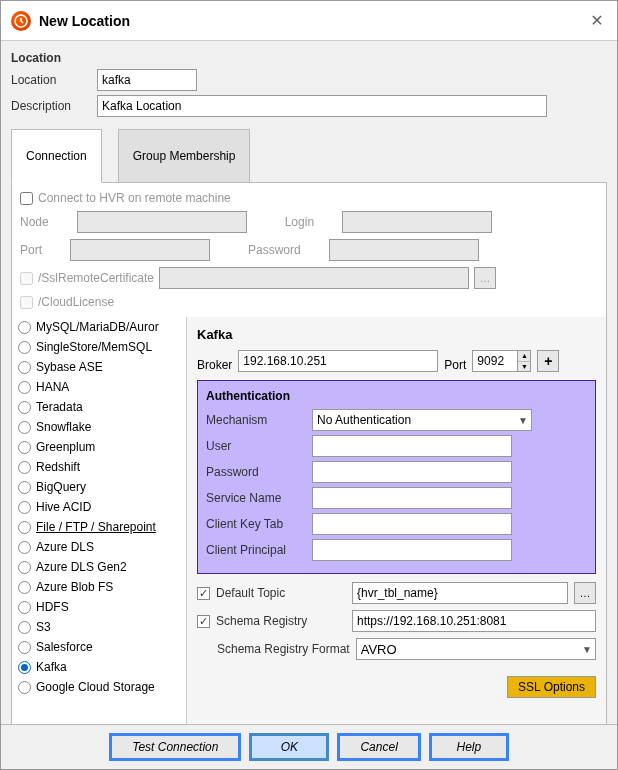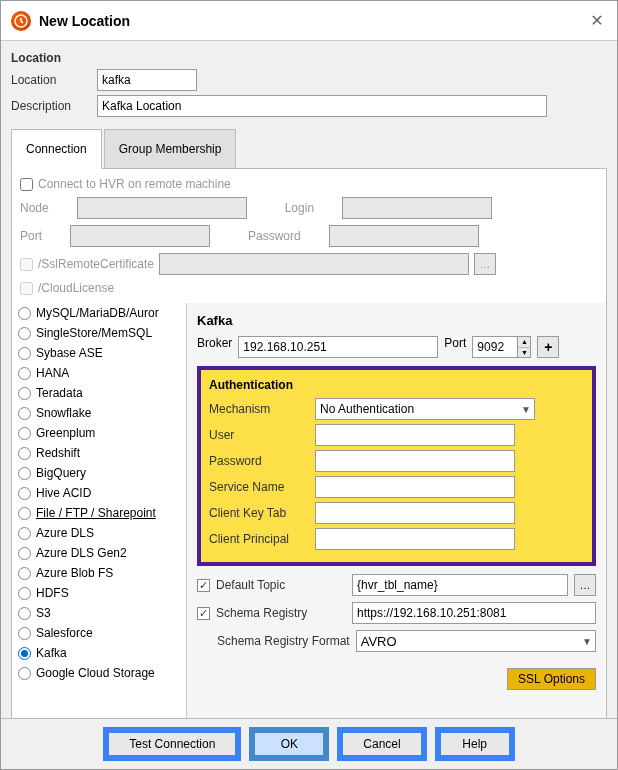--- a/index.html
+++ b/index.html
@@ -92,27 +92,27 @@
       width: 100px;
     }
 
     .tabs {
       display: flex;
       border-bottom: 1px solid #bbb;
       margin-top: 4px;
     }
 
     .tab {
-      padding: 12px 14px;
+      padding: 19px 14px;
       border: 1px solid #bbb;
       border-bottom: none;
       background: #e0e0e0;
       font-size: 12px;
       cursor: pointer;
-      margin-right: 2px;
+      margin-right: 16px;
     }
 
     .tab.active {
       background: #fff;
       border-bottom: 1px solid #fff;
       margin-bottom: -1px;
     }
 
     .tab-content {
       border: 1px solid #bbb;
@@ -224,21 +224,21 @@
     }
 
     .kafka-section-title {
       font-size: 13px;
       font-weight: 600;
       margin-bottom: 8px;
     }
 
     .broker-row {
       display: flex;
-      align-items: flex-start;
+      align-items: flex-end;
       gap: 6px;
       margin-bottom: 8px;
     }
 
     .broker-input {
       border: 1px solid #999;
       background: #fff;
       padding: 2px 4px;
       font-size: 12px;
       height: 22px;
@@ -252,24 +252,24 @@
       border: 1px solid #999;
       display: flex;
       align-items: center;
       justify-content: center;
       cursor: pointer;
       font-size: 14px;
       font-weight: bold;
     }
 
     .auth-box {
-      border: 4px solid #4c1d95;
+      border: 1px solid #4c1d95;
       padding: 8px;
       margin-bottom: 8px;
-      background: #fde047;
+      background: #c4b5fd;
     }
 
     .auth-title {
       font-size: 12px;
       font-weight: 600;
       margin-bottom: 6px;
     }
 
     .auth-row {
       display: flex;
@@ -393,25 +393,26 @@
       border-top: 1px solid #bbb;
       padding: 8px;
       display: flex;
       justify-content: center;
       gap: 8px;
       background: #f0f0f0;
     }
 
     .dialog-btn {
       padding: 4px 20px;
-      border: 6px solid #3b82f6;
+      border: 3px solid #3b82f6;
       background: #e8e8e8;
       cursor: pointer;
       font-size: 12px;
       min-width: 80px;
+      font-style: italic;
     }
 
     .dialog-btn.primary {
       background: #cce0ff;
       border-color: #4488cc;
     }
 
     .port-value-input {
       border: 1px solid #999;
       border-right: none;

